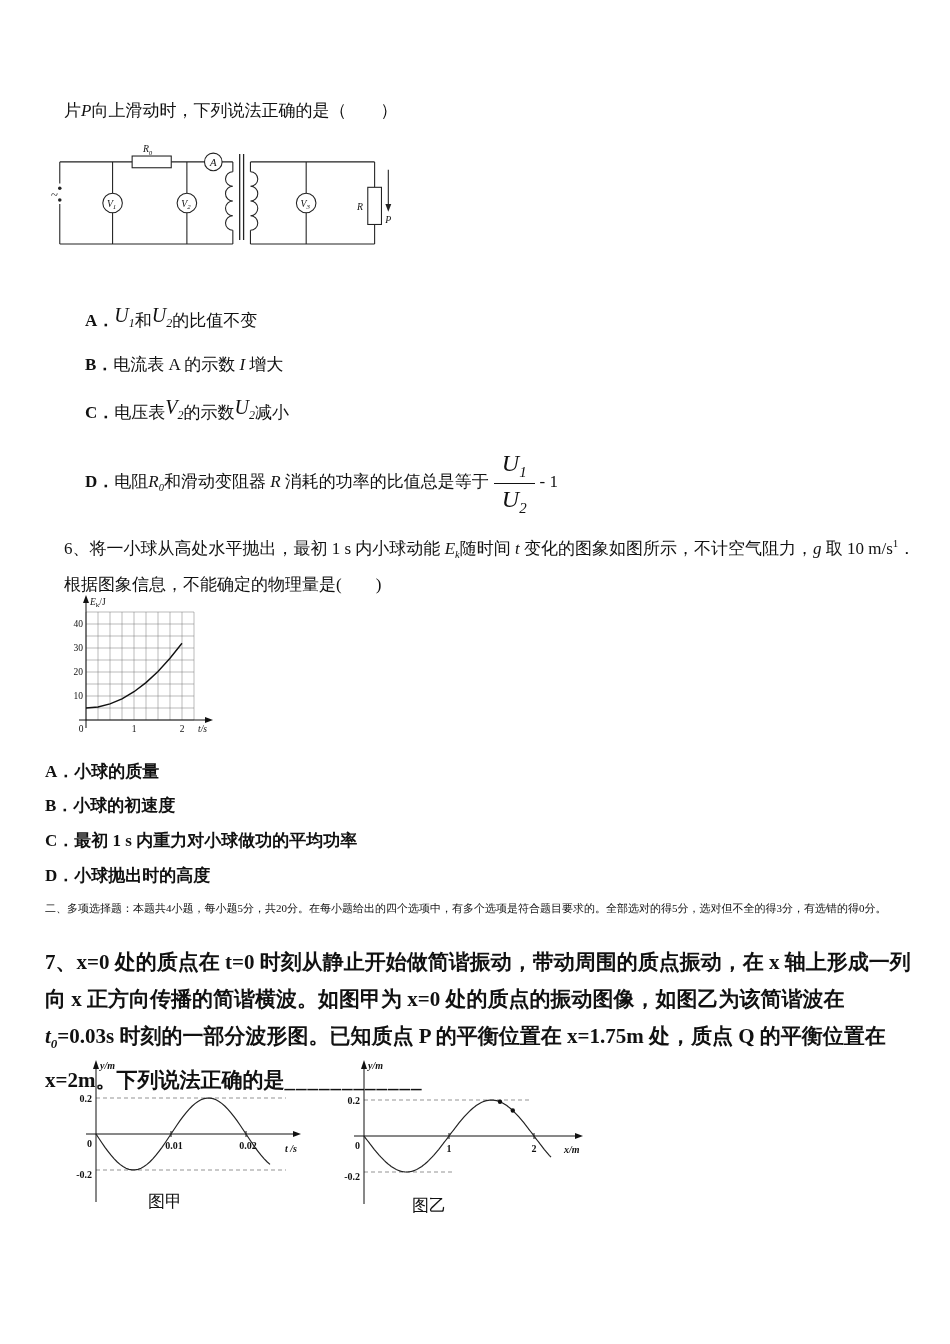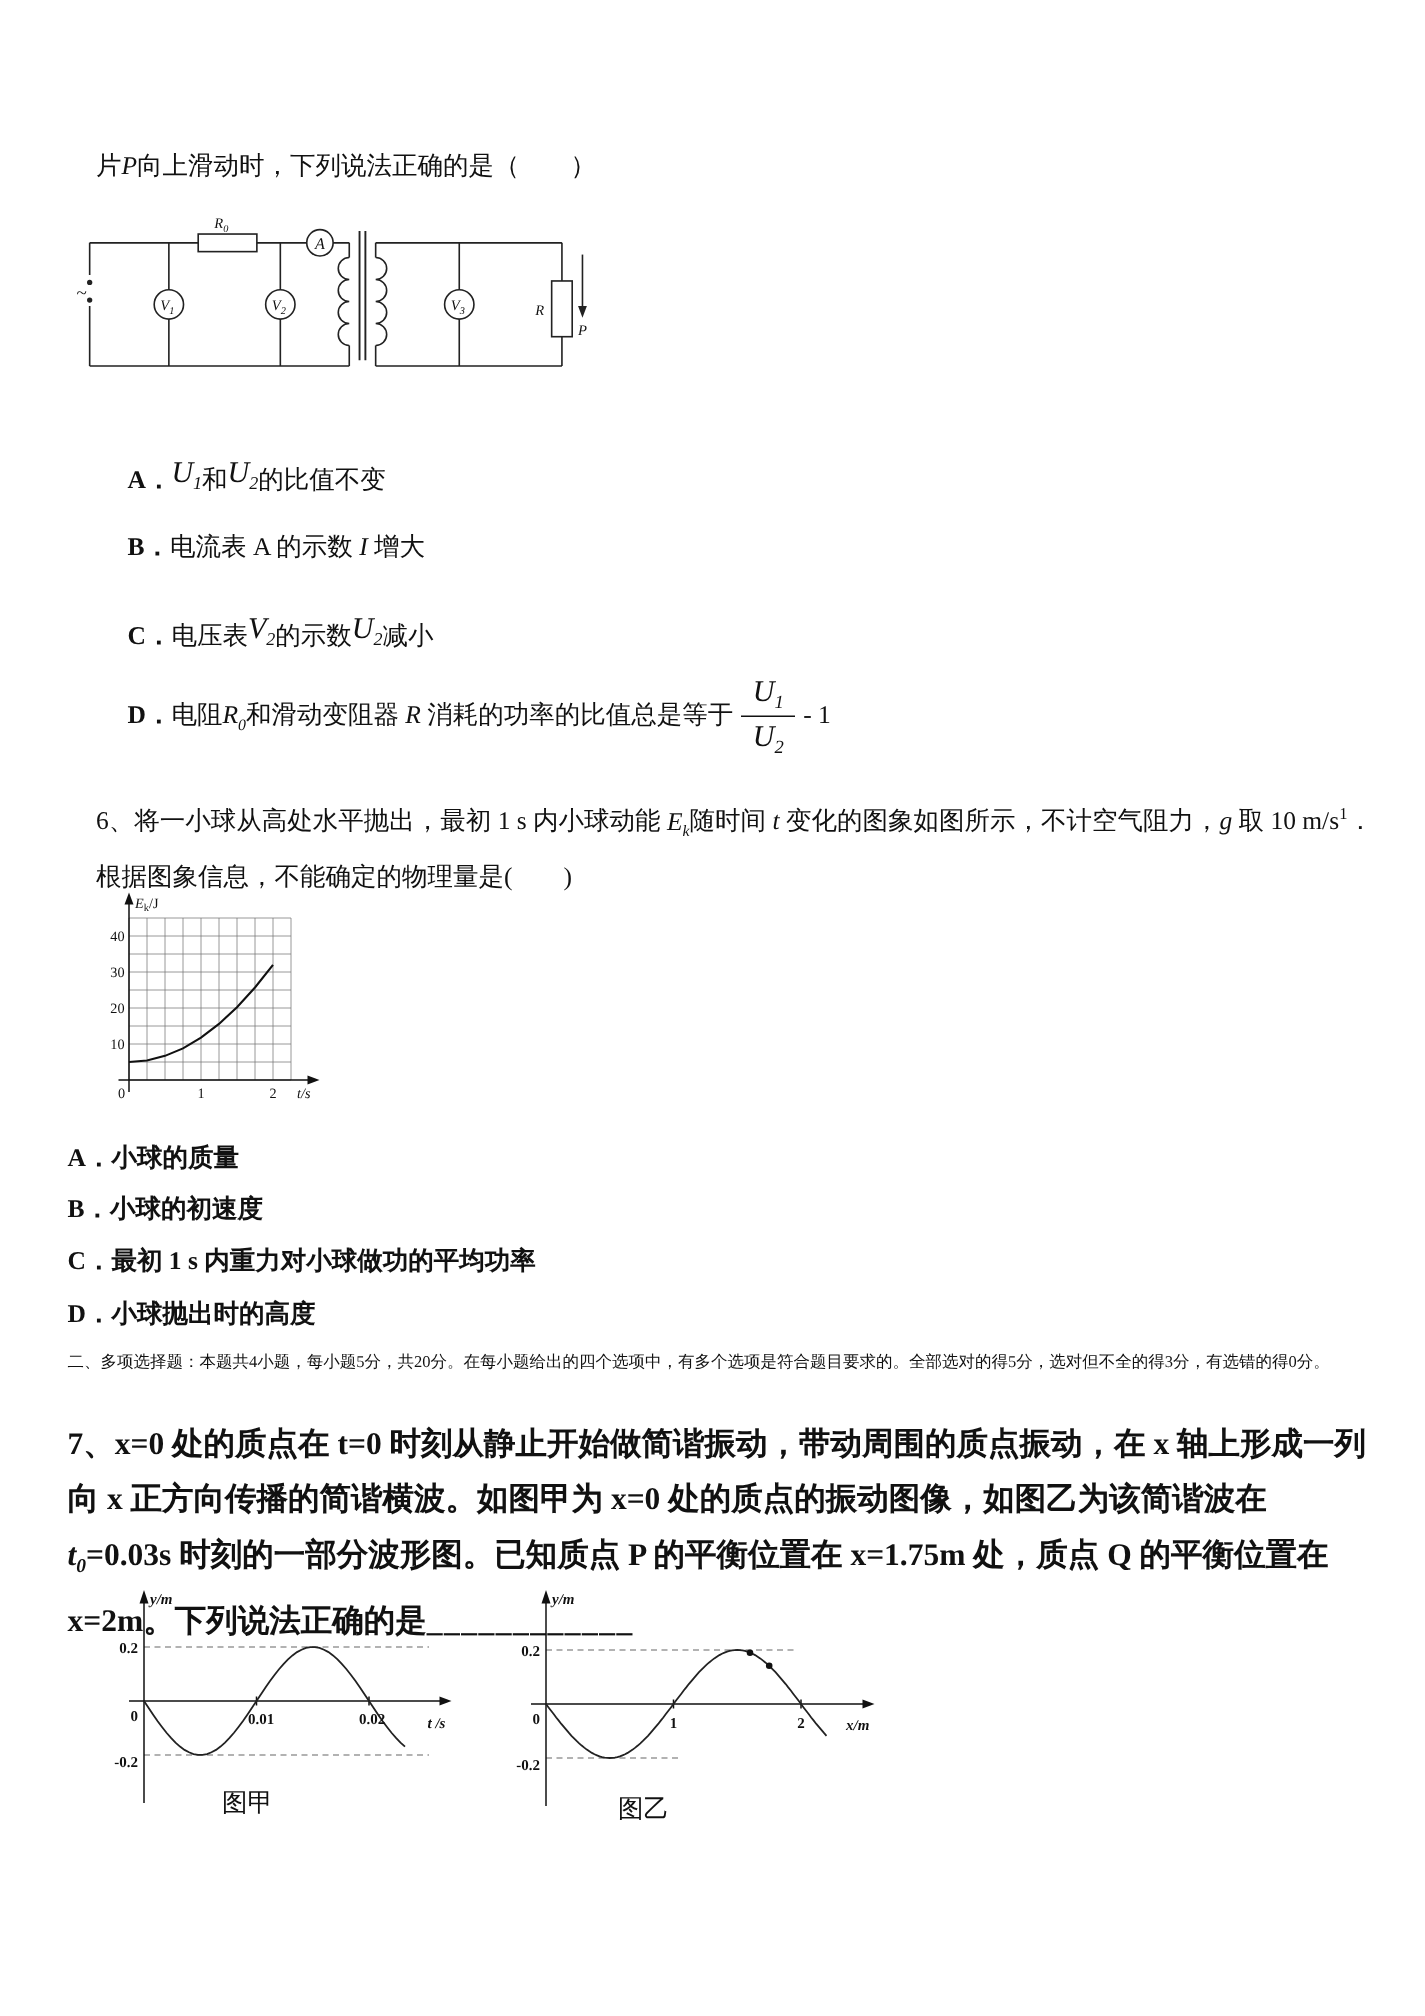--- a/index.html
+++ b/index.html
@@ -13,21 +13,21 @@
   .mi, .msub { font-style:italic; }
   sub { font-size:0.62em; }
   .mraise { font-style:italic; font-size:20px; vertical-align:4px; }
   .mraise sub { font-size:12px; }
   .sup { vertical-align:super; font-size:11px; }
   .blank { letter-spacing:1px; }
   .q6opt { font-weight:bold; }
   .section-header { width:868px; line-height:24px; font-size:11px; }
   .q7stem { width:868px; line-height:37px; font-size:21px; font-weight:bold; }
   .frac { display:inline-block; vertical-align:middle; text-align:center;
-          margin:0 5px; font-size:20px; line-height:1.15; }
+          margin:0 5px; font-size:24px; line-height:1.15; }
   .fnum { display:block; border-bottom:1.3px solid #111; padding:0 8px 2px; }
   .fden { display:block; padding:2px 8px 0; }
   .cap { text-align:left; font-size:17px; }
   svg text { font-family:"Liberation Serif","DejaVu Serif",serif; }
 </style>
 </head>
 <body>
 
 <div>
 
@@ -57,21 +57,21 @@
       <text x="63" y="66" text-anchor="middle" font-style="italic"><tspan>V</tspan><tspan dy="2.5" font-size="7">1</tspan></text>
       <text x="139" y="66" text-anchor="middle" font-style="italic"><tspan>V</tspan><tspan dy="2.5" font-size="7">2</tspan></text>
       <text x="261" y="66" text-anchor="middle" font-style="italic"><tspan>V</tspan><tspan dy="2.5" font-size="7">3</tspan></text>
       <text x="320" y="69" text-anchor="end" font-style="italic">R</text>
       <text x="346" y="83" text-anchor="middle" font-style="italic">P</text>
     </g>
   </svg>
 
   <div class="abs opt" style="left:45px;top:300px"><span class="label">A．</span><span class="mraise">U<sub>1</sub></span><span class="text">和</span><span class="mraise">U<sub>2</sub></span><span class="text">的比值不变</span></div>
   <div class="abs opt" style="left:45px;top:350px"><span class="label">B．</span><span class="text">电流表 A 的示数 </span><span class="mi">I</span><span class="text"> 增大</span></div>
-  <div class="abs opt" style="left:45px;top:404px"><span class="label">C．</span><span class="text">电压表</span><span class="mraise">V<sub>2</sub></span><span class="text">的示数</span><span class="mraise">U<sub>2</sub></span><span class="text">减小</span></div>
+  <div class="abs opt" style="left:45px;top:392px"><span class="label">C．</span><span class="text">电压表</span><span class="mraise">V<sub>2</sub></span><span class="text">的示数</span><span class="mraise">U<sub>2</sub></span><span class="text">减小</span></div>
   <div class="abs opt" style="left:45px;top:450px"><span class="label">D．</span><span class="text">电阻</span><span class="msub">R<sub>0</sub></span><span class="text">和滑动变阻器 </span><span class="mi">R</span><span class="text"> 消耗的功率的比值总是等于</span><span class="frac"><span class="fnum"><span class="mi">U<sub>1</sub></span></span><span class="fden"><span class="mi">U<sub>2</sub></span></span></span><span class="text">- 1</span></div>
 
   <div class="abs stem" style="left:45px;top:528px;width:868px"><span class="text">6、将一小球从高处水平抛出，最初 1 s 内小球动能 </span><span class="msub">E<sub>k</sub></span><span class="text">随时间 </span><span class="mi">t</span><span class="text"> 变化的图象如图所示，不计空气阻力，</span><span class="mi">g</span><span class="text"> 取 10 m/s</span><span class="sup">1</span><span class="text">．根据图象信息，不能确定的物理量是(　　)</span></div>
 
   <svg class="abs" style="left:56px;top:592px" width="178" height="152" viewBox="0 0 178 152">
     <path id="ek-grid" stroke="#777" stroke-width="0.5" fill="none" d="M30,20 V128 M30,20 H138 M42,20 V128 M30,32 H138 M54,20 V128 M30,44 H138 M66,20 V128 M30,56 H138 M78,20 V128 M30,68 H138 M90,20 V128 M30,80 H138 M102,20 V128 M30,92 H138 M114,20 V128 M30,104 H138 M126,20 V128 M30,116 H138 M138,20 V128 M30,128 H138 "></path>
     <path id="ek-curve" fill="none" stroke="#111" stroke-width="1.4" d="M30.0,116.0 L42.0,115.0 L54.0,111.9 L66.0,106.9 L78.0,99.7 L90.0,90.6 L102.0,79.5 L114.0,66.3 L126.0,51.2"></path>
     <path stroke="#111" stroke-width="1" fill="none" d="M30,136 V8 M23,128 H152"></path>
     <polygon points="27,11 33,11 30,3" fill="#111"></polygon>
     <polygon points="149,125 149,131 157,128" fill="#111"></polygon>

